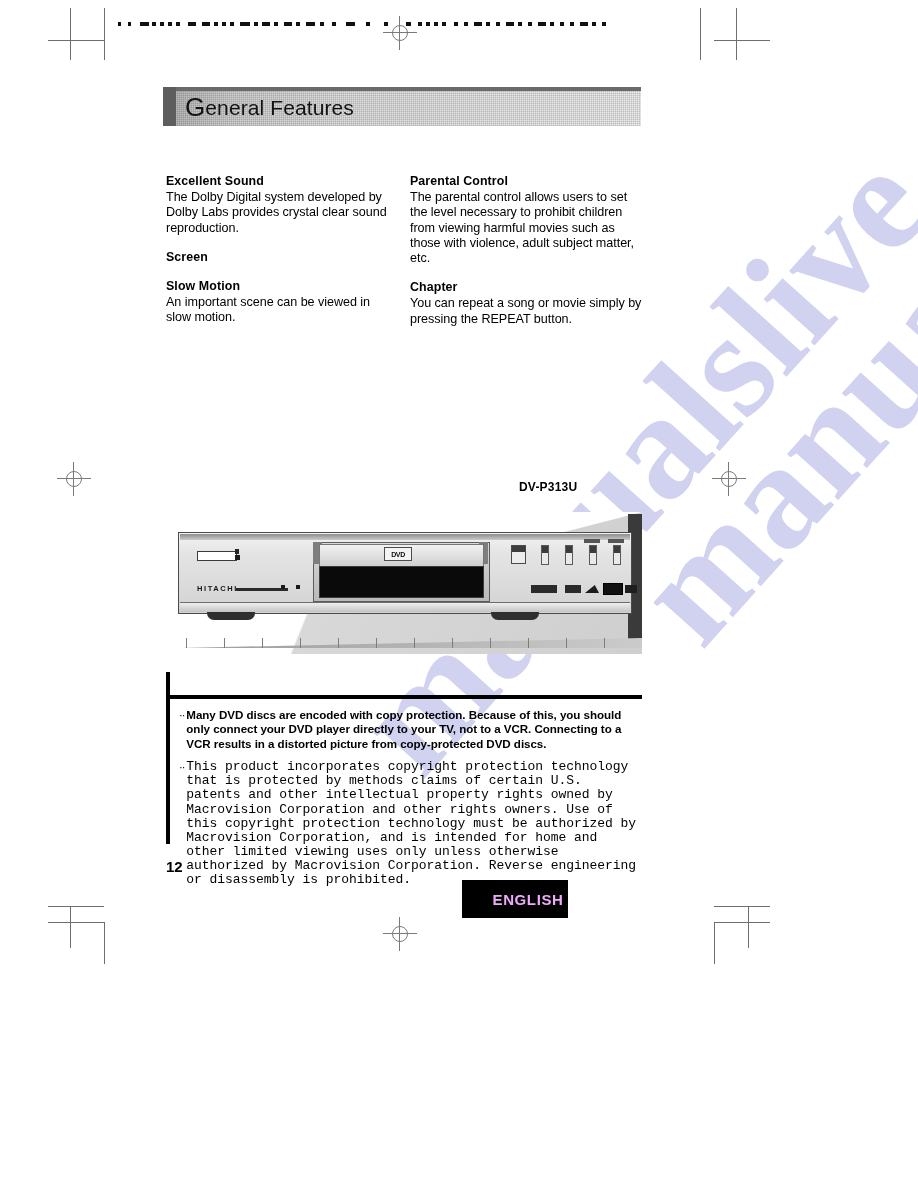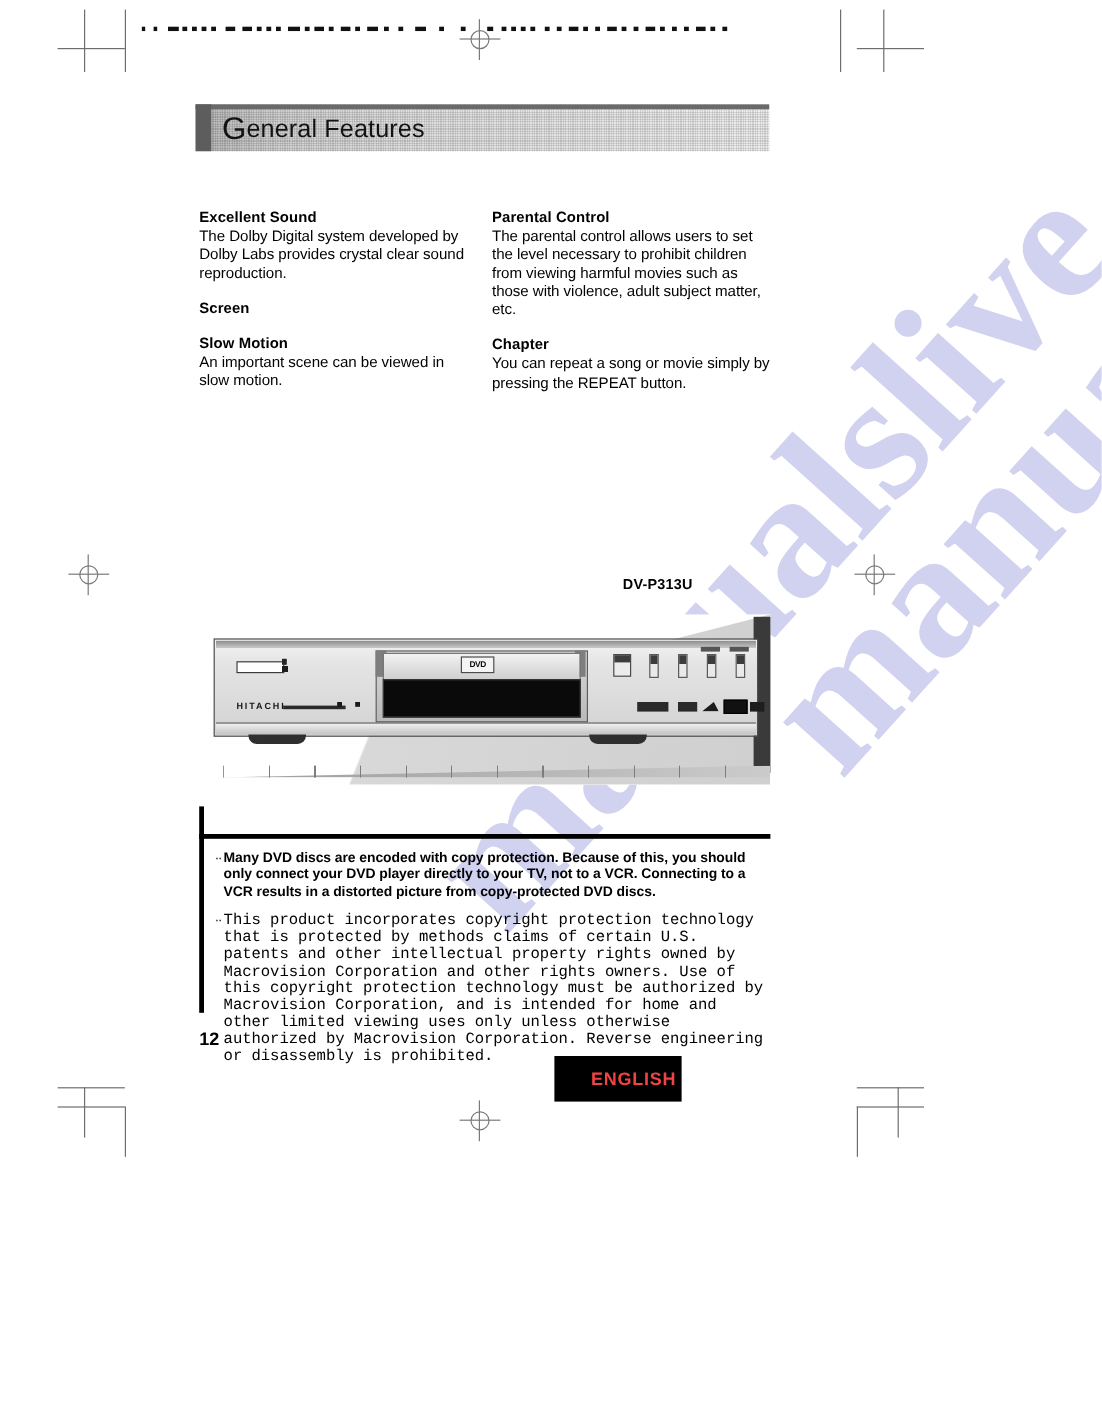--- a/index.html
+++ b/index.html
@@ -147,21 +147,21 @@
 
   .cpitem{display:flex;margin-bottom:9px;}
   .cpdots{flex:0 0 auto;font-size:11px;color:#000;letter-spacing:-1px;padding-right:2px;line-height:14px;}
   .cpbold{font-size:11.6px;font-weight:700;color:#000;line-height:14.4px;letter-spacing:-.05px;}
   .cpfine{font-size:13px;font-weight:400;color:#000;line-height:14.1px;letter-spacing:-.05px;font-family:Liberation Mono, monospace;}
 
   
   #pageno{position:absolute;left:166px;top:858px;font-size:15px;font-weight:700;color:#000;}
   #lang{position:absolute;left:462px;top:880px;width:106px;height:38px;background:#000;
         display:flex;align-items:center;justify-content:center;}
-  #lang span{color:#ef4444;font-size:15px;font-weight:700;letter-spacing:.6px;padding-left:26px;}
+  #lang span{color:#f0abfc;font-size:15px;font-weight:700;letter-spacing:.6px;padding-left:26px;}
 </style>
 </head>
 <body>
 
 <div id="page">
 
   <div class="crop" style="left:48px;top:40px;width:56px;height:1px;"></div>
   <div class="crop" style="left:70px;top:8px;width:1px;height:52px;"></div>
   <div class="crop" style="left:104px;top:8px;width:1px;height:52px;"></div>
 

